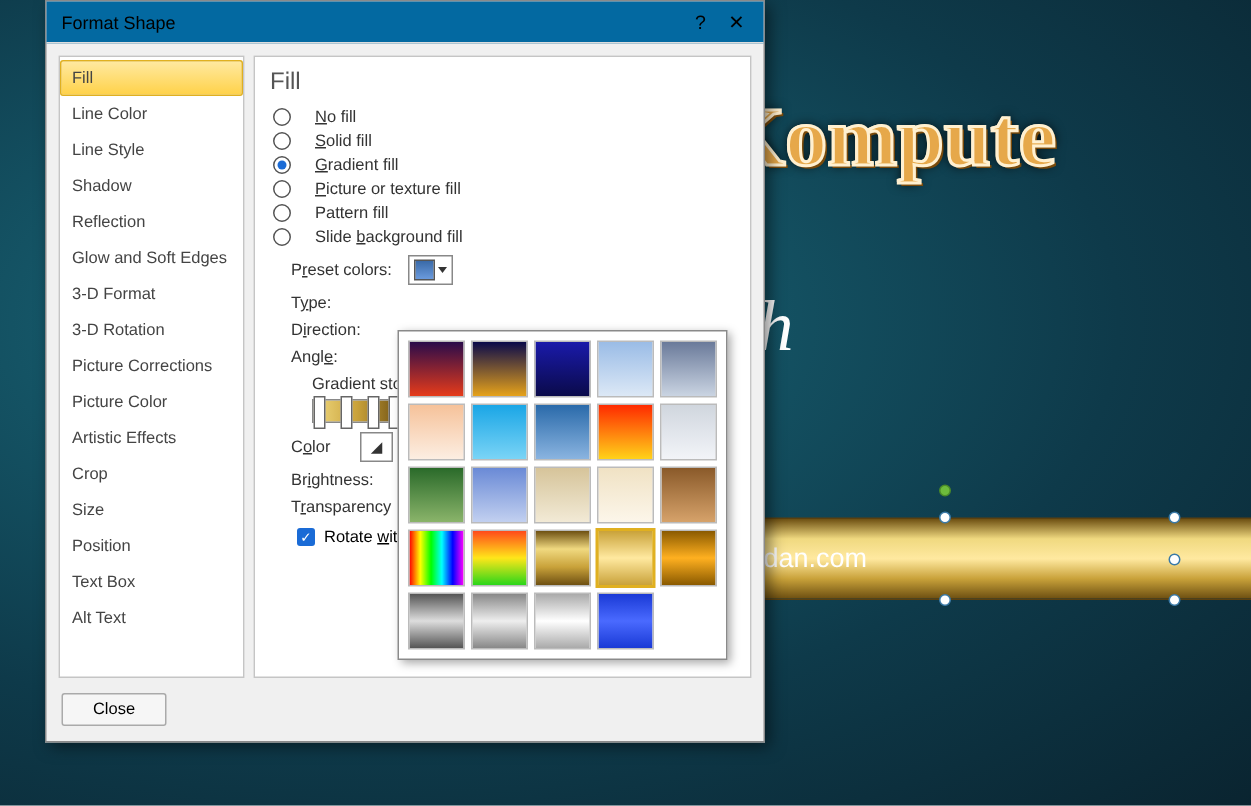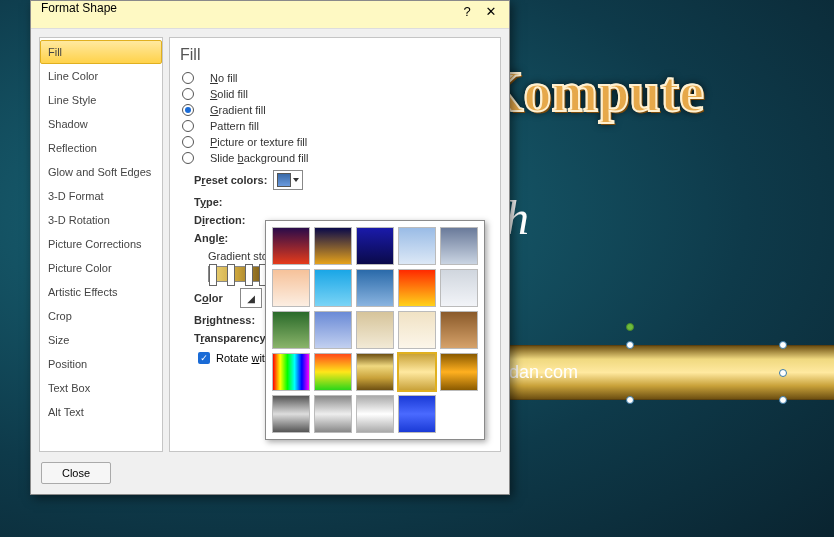--- a/index.html
+++ b/index.html
@@ -34,22 +34,22 @@
   .h-mt{left:626px; top:341px;} .h-mb{left:626px; top:396px;}
 
   .dialog {
     position: absolute; left: 30px; top: 0;
     width: 480px; height: 495px;
     background: #f0f0f0; border: 1px solid #8a8a8a;
     box-shadow: 3px 3px 10px rgba(0,0,0,.5);
     display: flex; flex-direction: column;
   }
   .titlebar {
-    height: 28px; background: #fef9c3; border-bottom: 1px solid #ddd;
-    display: flex; align-items: flex-start; padding: 0 6px 0 10px;
+    height: 28px; background: #0369a1; border-bottom: 1px solid #ddd;
+    display: flex; align-items: center; padding: 0 6px 0 10px;
     font-size: 12px;
   }
   .titlebar .title { flex: 1; }
   .titlebar .tbtn { width: 24px; height: 20px; display: flex; align-items: center; justify-content: center; font-size: 13px; cursor: default; }
   .dialog-body { flex: 1; display: flex; padding: 8px 8px 4px 8px; gap: 6px; }
   .sidebar {
     width: 124px; background: #fff; border: 1px solid #c5c5c5;
     display: flex; flex-direction: column; padding: 2px 0;
   }
   .sidebar-item {
@@ -62,21 +62,21 @@
   .main {
     flex: 1; background: #fff; border: 1px solid #c5c5c5;
     padding: 8px 10px; position: relative; overflow: hidden;
   }
   .section-title { font-size: 16px; color: #555; margin-bottom: 8px; }
   .radio-row { display: flex; align-items: center; gap: 16px; font-size: 11px; margin: 4px 0 4px 2px; color: #333; }
   .radio { width: 12px; height: 12px; border: 1px solid #555; border-radius: 50%; display: inline-flex; align-items:center; justify-content:center; }
   .radio.checked::after { content:""; width:6px; height:6px; background:#1a6bd6; border-radius:50%; }
   .u { text-decoration: underline; text-underline-offset: 1px; }
   .form-row { display: flex; align-items: center; gap: 6px; font-size: 11px; color:#333; margin: 6px 0 6px 14px; }
-  .form-row .lbl { min-width: 72px; font-weight: bold; }
+  .form-row .lbl { min-width: 72px; }
   .preset-btn { width: 30px; height: 20px; border:1px solid #888; background:#fff; display:flex; align-items:center; justify-content:center; gap:2px;}
   .preset-swatch { width:14px; height:14px; background: linear-gradient(#3a6aa8,#6a9add); border:1px solid #555; }
   .caret { width:0;height:0;border-left:3px solid transparent;border-right:3px solid transparent;border-top:4px solid #333; }
   .indent { margin-left: 28px; font-size: 11px; color:#333; }
   .stops-row { display:flex; align-items:center; gap:4px; margin: 4px 0 6px 28px; }
   .stops { width: 60px; height: 16px; background: linear-gradient(90deg,#f0d980,#c9a23a,#6e5012); border:1px solid #888; position:relative; }
   .stops .marker{ position:absolute; top:-3px; width:8px;height:22px; background:#fff; border:1px solid #666; }
   .m1{left:0;} .m2{left:18px;} .m3{left:36px;} .m4{left:50px;}
   .color-btn { width: 22px; height: 20px; border:1px solid #888; background:#fff; display:flex;align-items:center;justify-content:center; font-size:10px;}
   .check-row { display:flex; align-items:center; gap:6px; font-size:11px; margin:8px 0 0 18px; }
@@ -148,25 +148,25 @@
       <label class="radio-row">
         <span class="radio"></span>
         <span><span class="u">S</span><span>olid fill</span></span>
       </label>
       <label class="radio-row">
         <span class="radio checked"></span>
         <span><span class="u">G</span><span>radient fill</span></span>
       </label>
       <label class="radio-row">
         <span class="radio"></span>
+        <span><span class="u">P</span><span>icture or texture fill</span></span>
+      </label>
+      <label class="radio-row">
+        <span class="radio"></span>
         <span><span>P</span><span>attern fill</span></span>
-      </label>
-      <label class="radio-row">
-        <span class="radio"></span>
-        <span><span class="u">P</span><span>icture or texture fill</span></span>
       </label>
       <label class="radio-row">
         <span class="radio"></span>
         <span><span>Slide </span><span class="u">b</span><span>ackground fill</span></span>
       </label>
 
       <div class="form-row">
         <span class="lbl"><span>P</span><span class="u">r</span><span>eset colors:</span></span>
         <span class="preset-btn">
           <span class="preset-swatch"></span>

